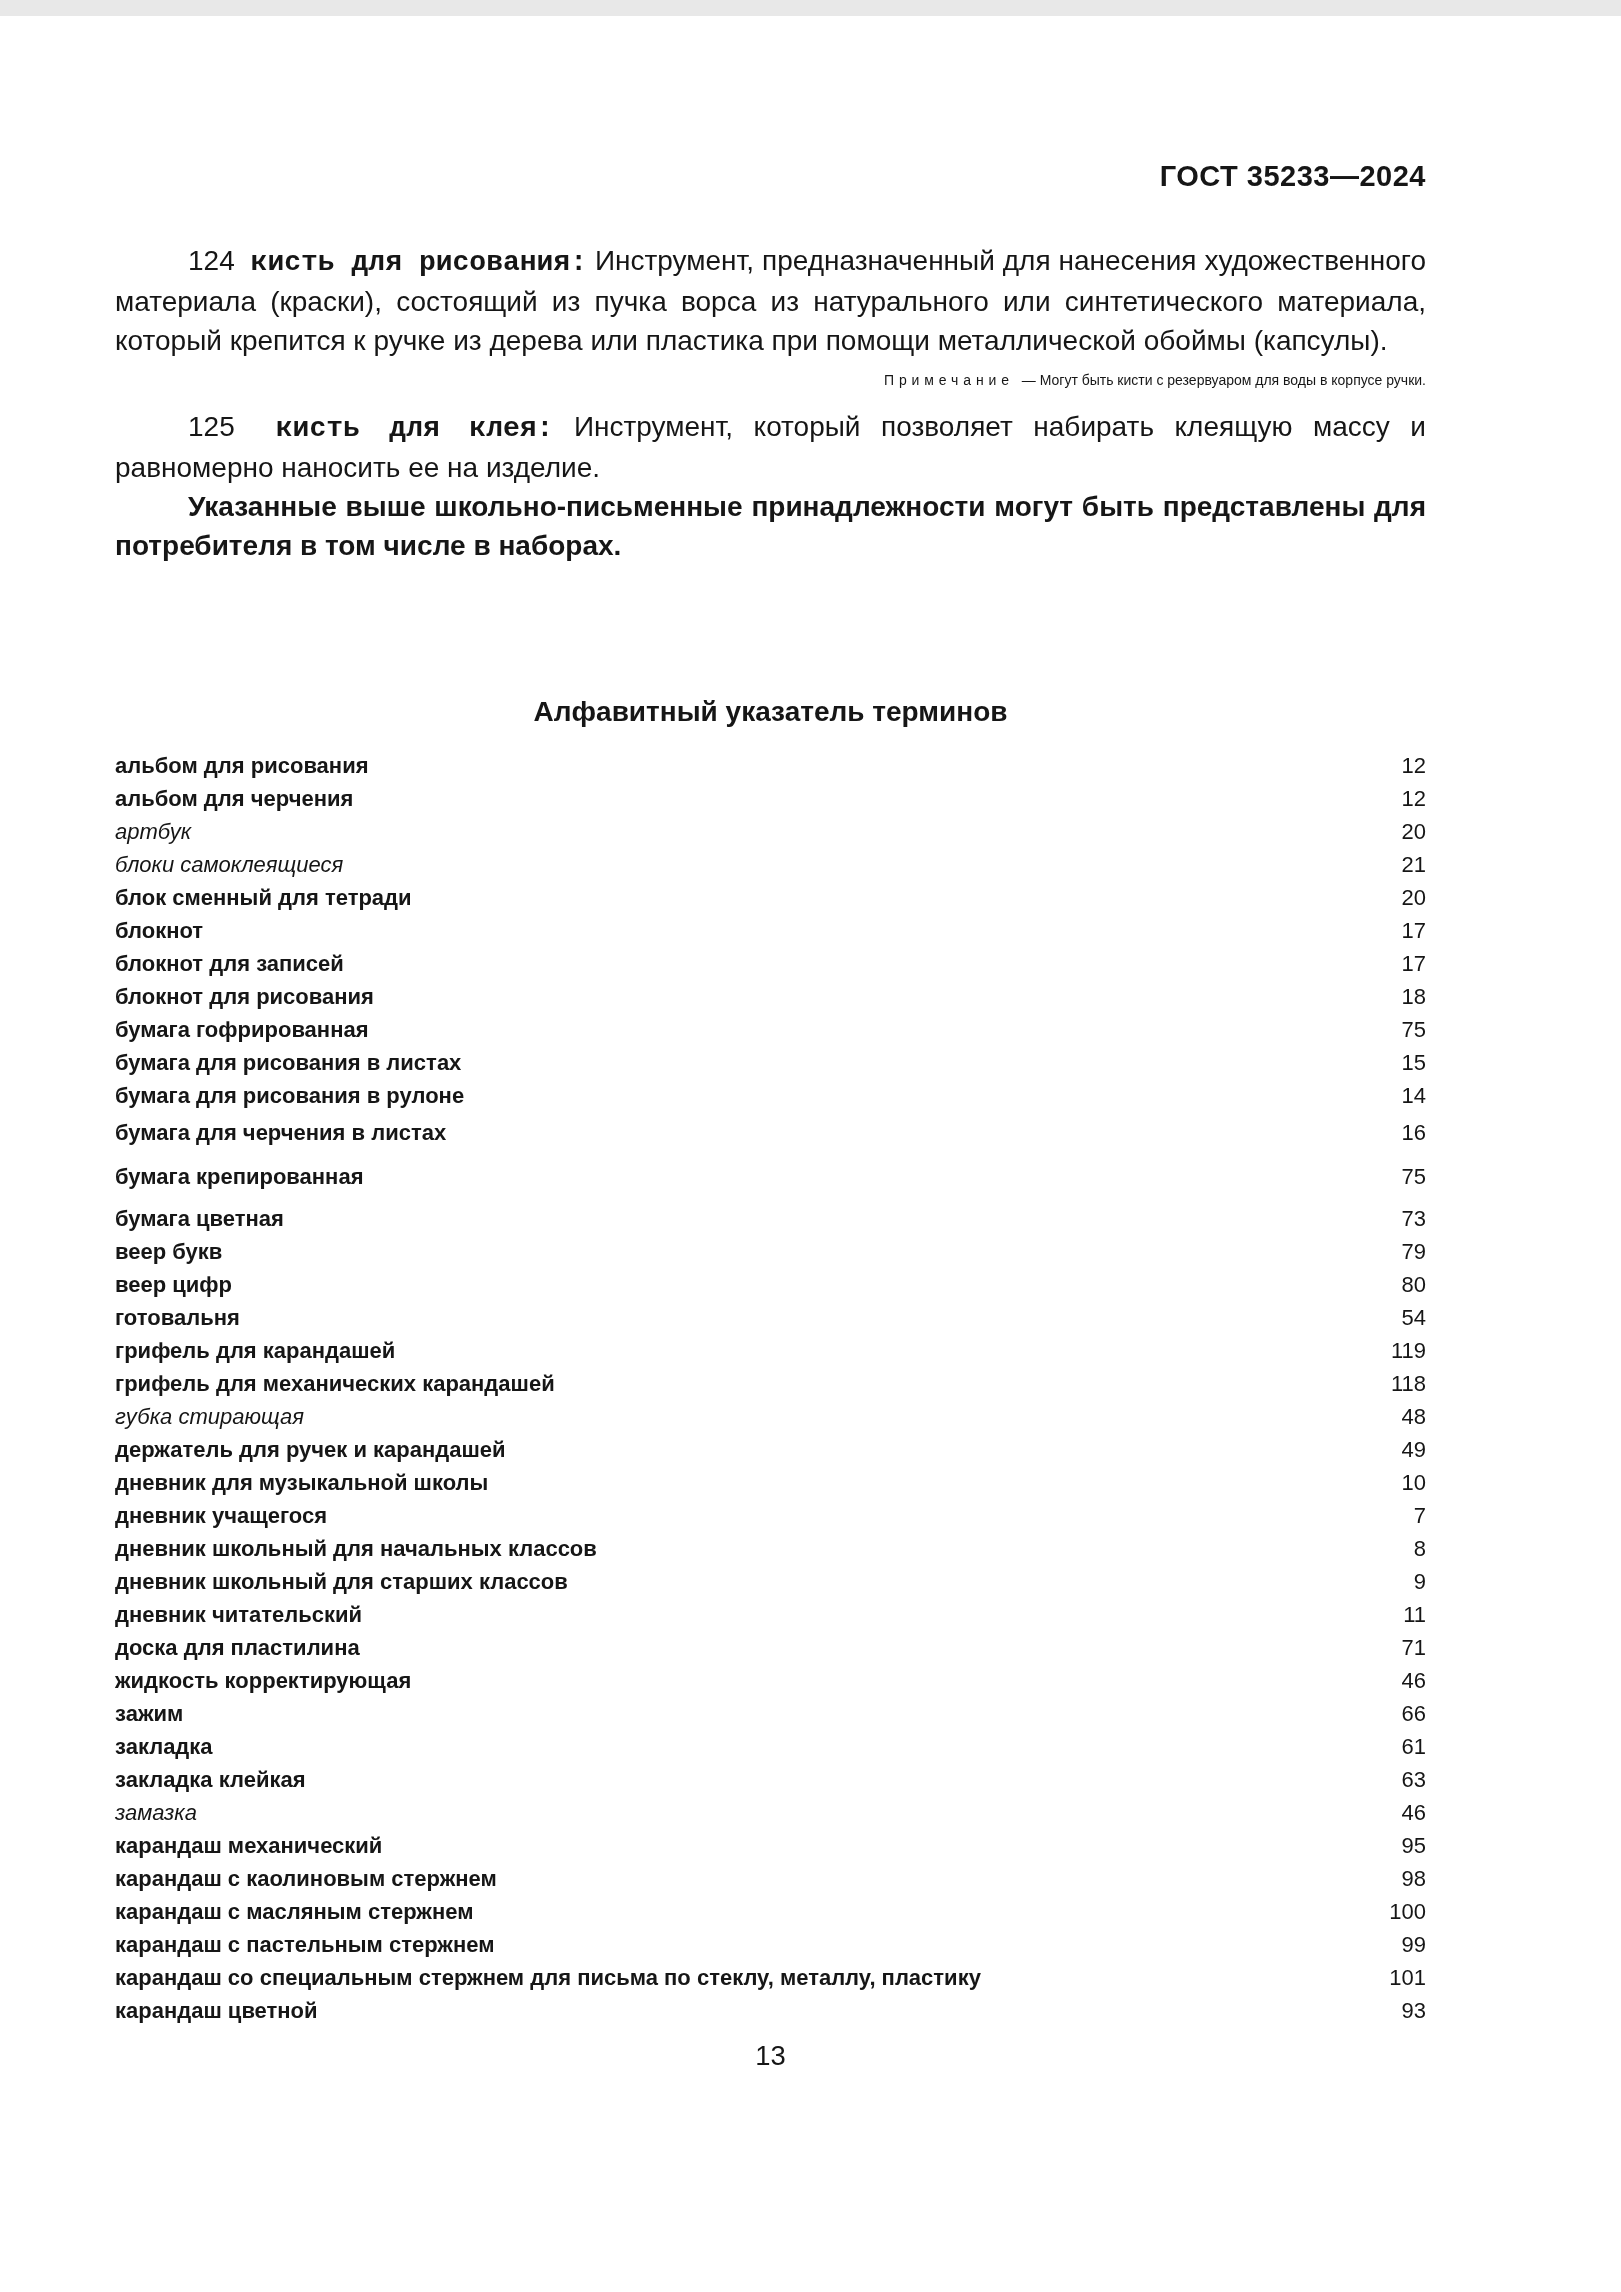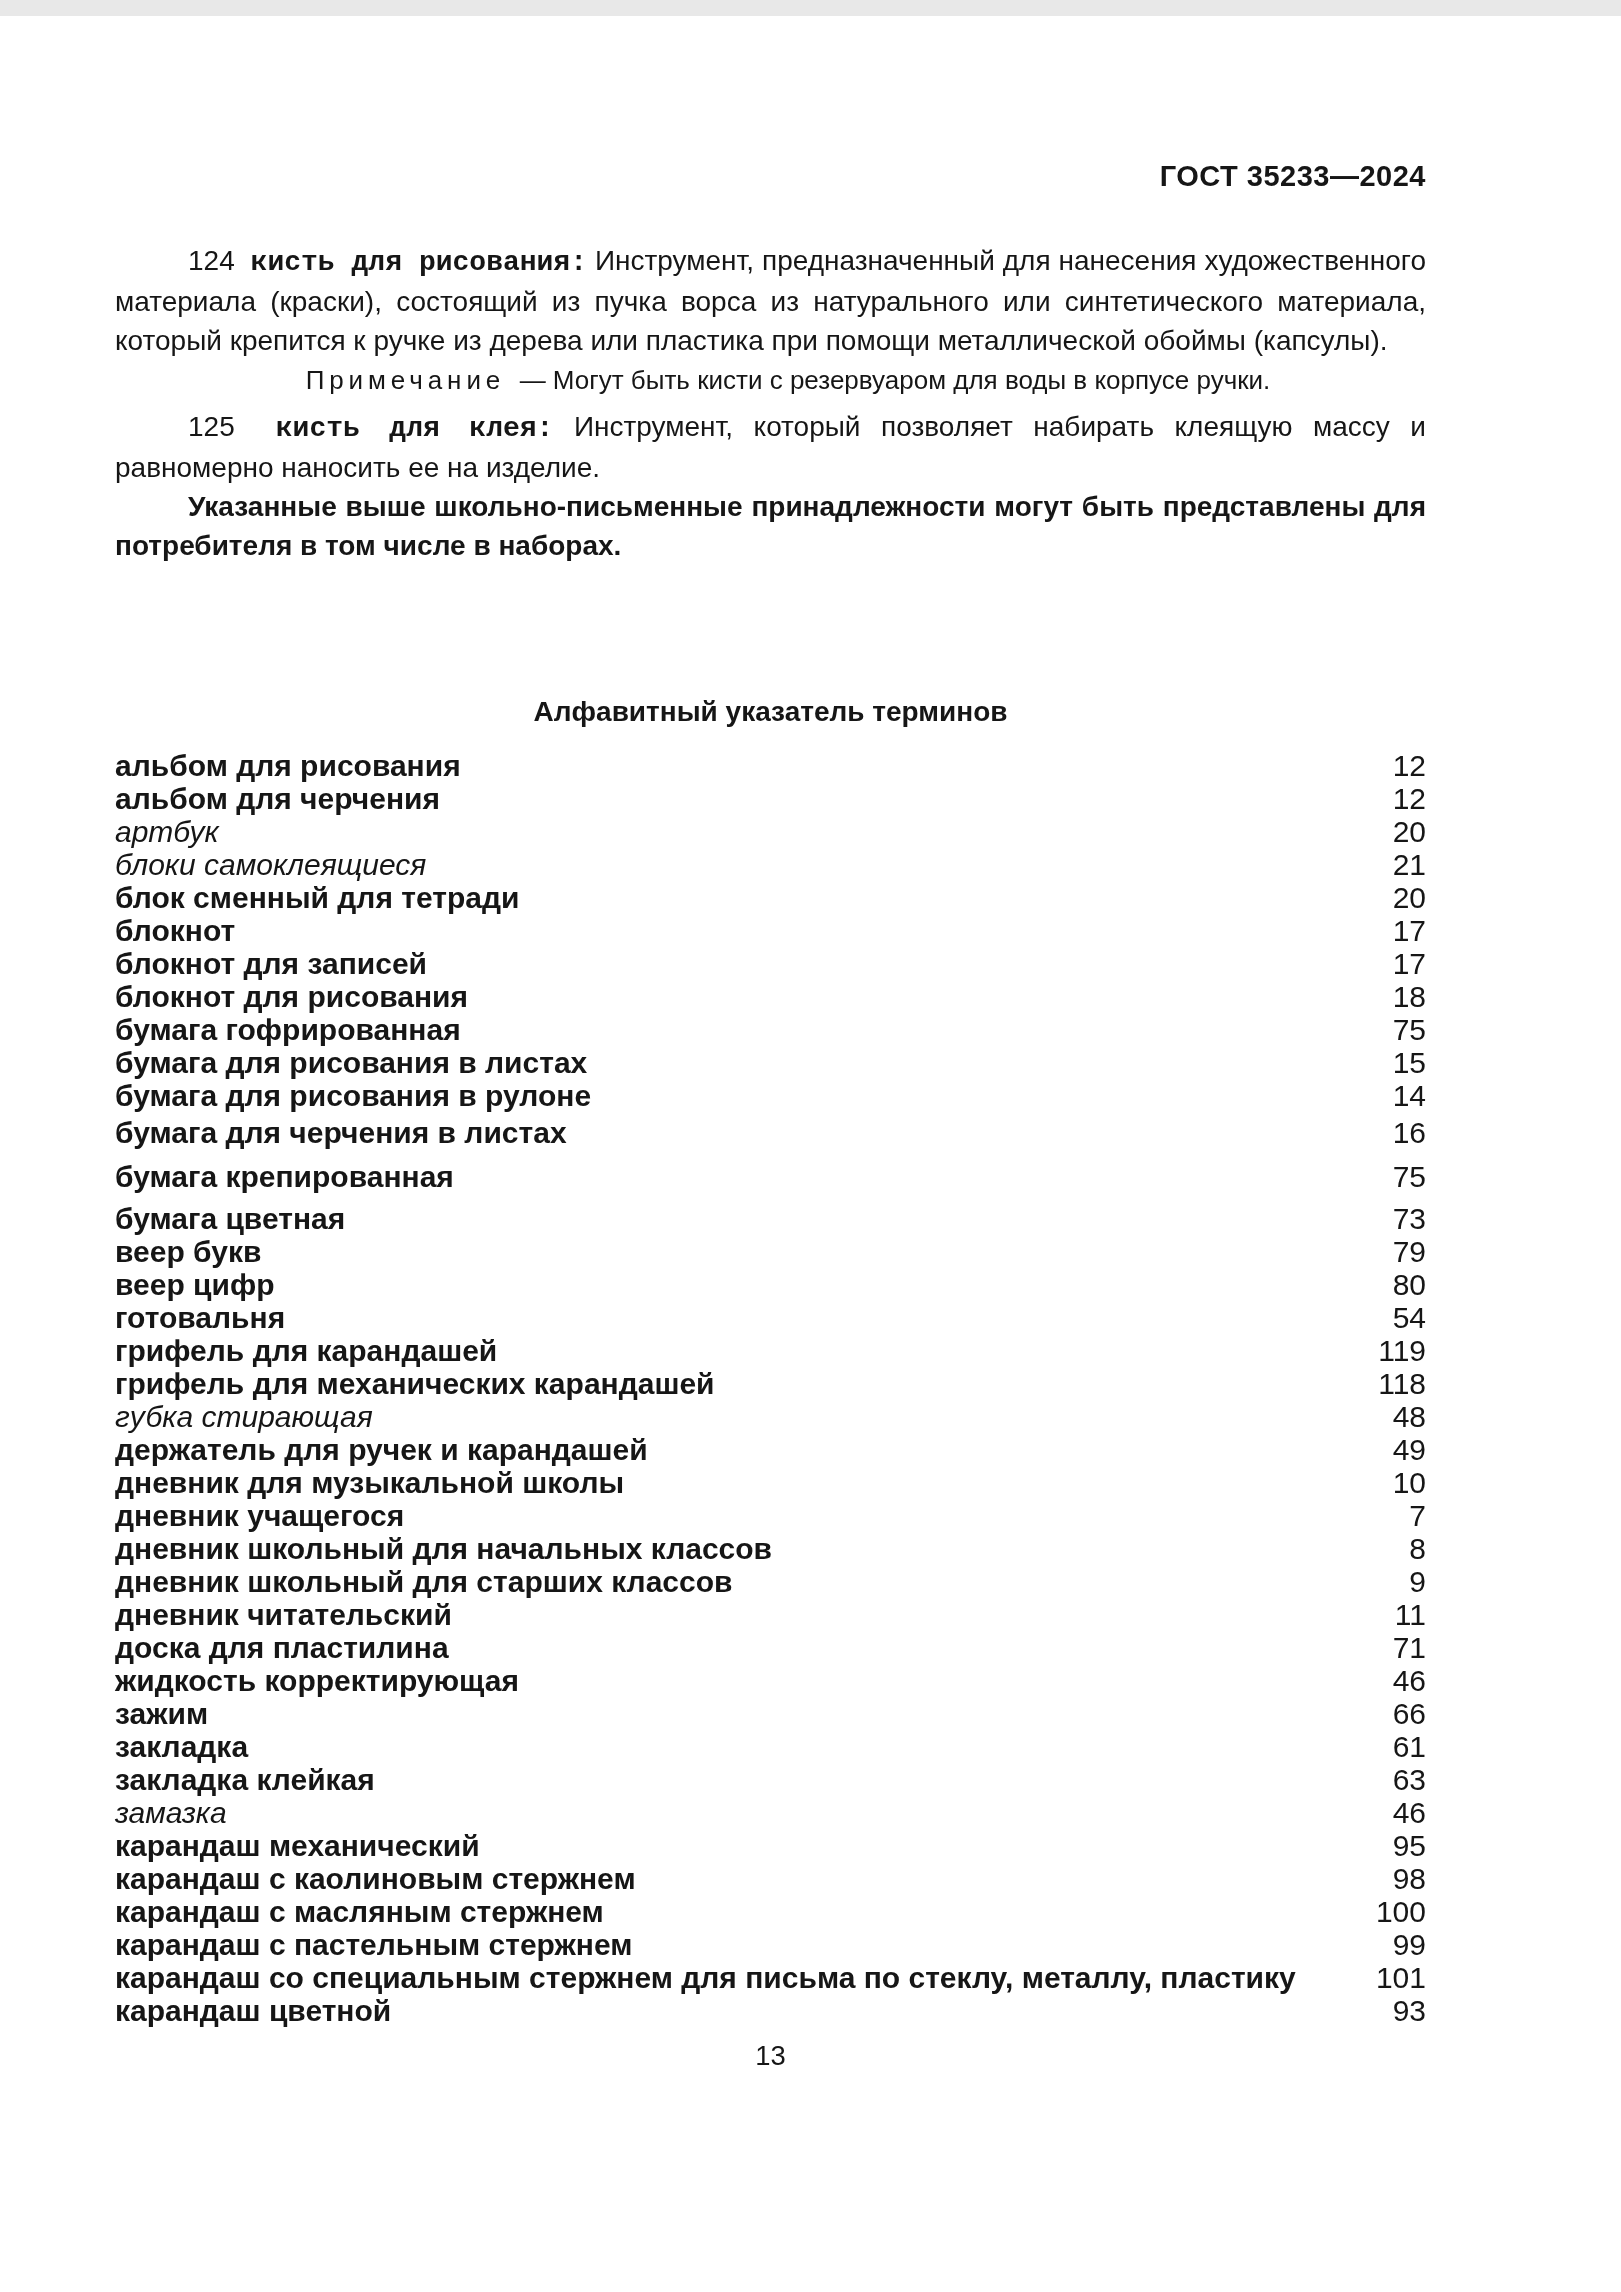--- a/index.html
+++ b/index.html
@@ -33,40 +33,40 @@
     line-height: 39px;
     text-align: justify;
     text-indent: 73px;
   }
   p.term-para-1 { margin-top: 47px; }
   p.term-para-2 { margin-top: 11.8px; }
   .term-name { font-weight: bold; font-family: Liberation Mono, monospace; }
   p.note {
     margin: 5.9px 0 0 0;
     padding-left: 35px;
-    font-size: 26px;
+    font-size: 14px;
     line-height: 29px;
-    text-align: center;
+    text-align: right;
     text-indent: 0;
   }
   .note-label { letter-spacing: 4.9px; }
   p.closing { font-weight: bold; margin-top: 0; }
   .index-title {
     margin-top: 129px;
     text-align: center;
     font-weight: bold;
     font-size: 28px;
     line-height: 35px;
   }
   .index-list { margin-top: 20.6px; }
   .idx-row {
     display: flex;
     justify-content: space-between;
     align-items: baseline;
-    font-size: 30px;
+    font-size: 22px;
     line-height: 33px;
     gap: 29px;
   }
   .idx-row.bd .idx-term { font-weight: bold; }
   .idx-row.it .idx-term { font-style: italic; }
   .idx-page { font-weight: normal; font-style: normal; padding-left: 19.6px; white-space: nowrap; }
   .page-footer {
     margin-top: 12.7px;
     text-align: center;
     font-size: 27.4px;

